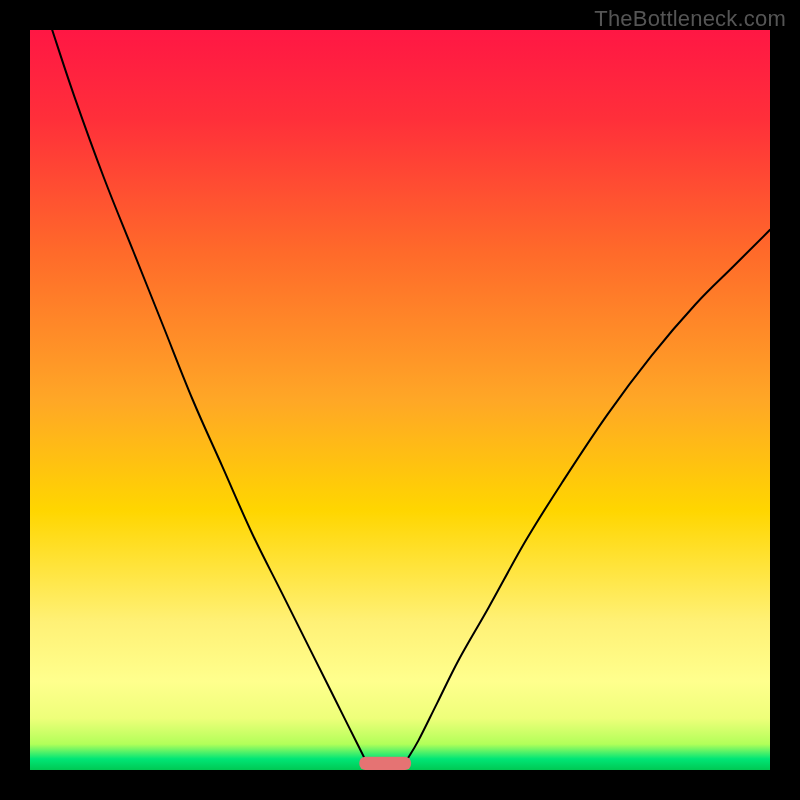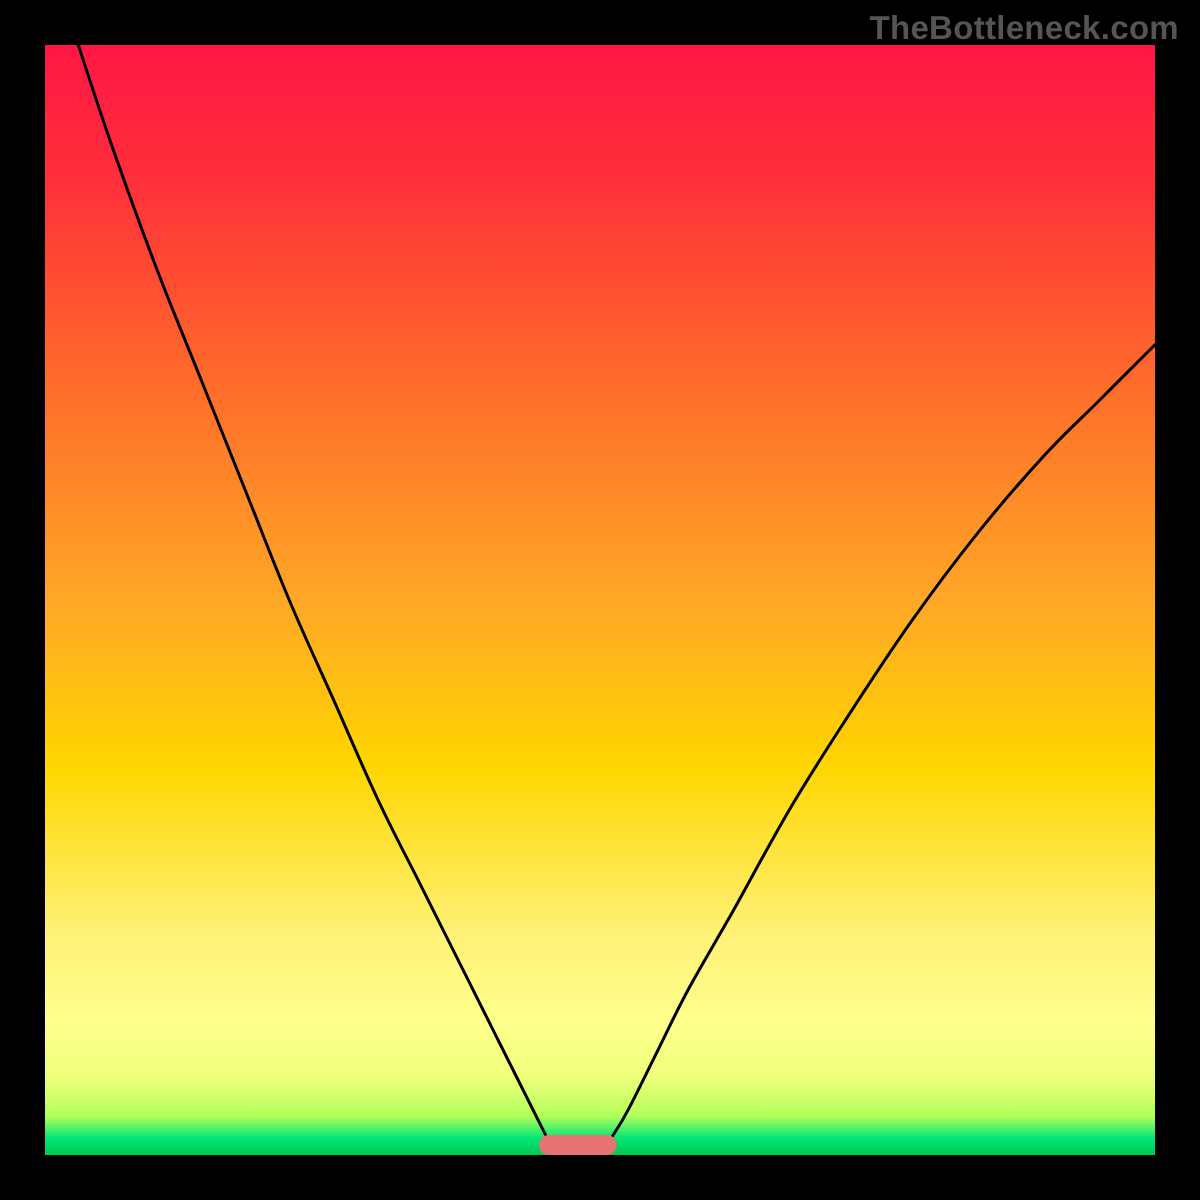--- a/index.html
+++ b/index.html
@@ -16,21 +16,21 @@
     width: 800px;
     height: 800px;
     background: #000;
   }
   .watermark {
     position: absolute;
     top: 6px;
     right: 14px;
     color: #555;
     font-size: 22px;
-    font-weight: 700;
+    font-weight: 400;
     z-index: 10;
     letter-spacing: 0.2px;
   }
   svg {
     position: absolute;
     top: 0;
     left: 0;
   }
 </style>
 </head>

